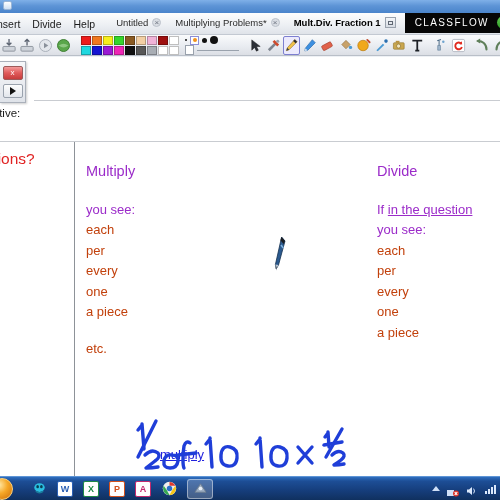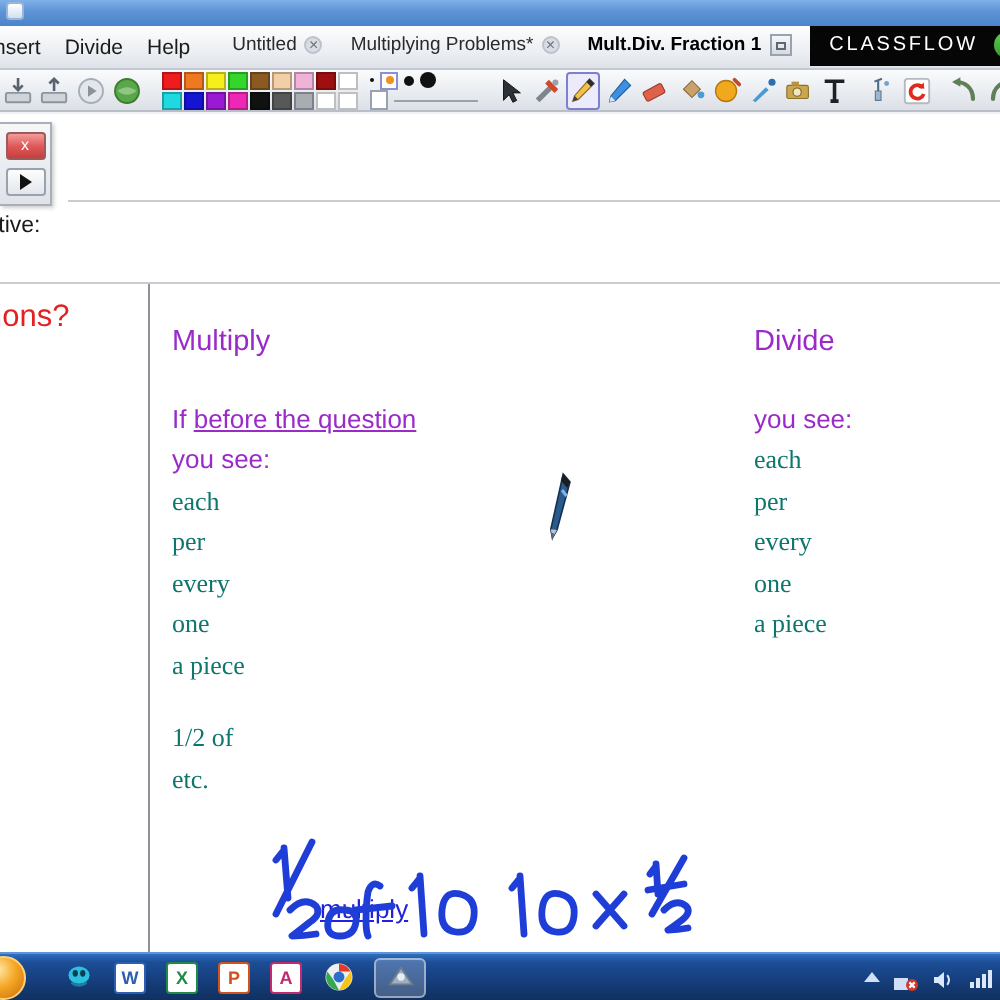--- a/index.html
+++ b/index.html
@@ -200,21 +200,21 @@
     position: absolute; top: 104px;
     font-size: 13px; line-height: 20.5px;
   }
   .col-left { left: 86px; }
   .col-right { left: 333px; margin-left: 44px; }
   .heading {
     color: #9b2bc9; font-size: 14.5px; margin-bottom: 18px; display: block;
   }
   .line-purple { color: #9b2bc9; display: block; }
   .underline-purple { text-decoration: underline; }
-  .line-blue { color: #0f766e; display: block; font-family: Liberation Serif, serif; }
+  .line-blue { color: #c2410c; display: block; }
   .gap { display: block; height: 16px; }
 
   .multiply-link {
     position: absolute; left: 160px; top: 390px;
     color: #2222dd; font-size: 13px; text-decoration: underline;
   }
 
   
   .ink {
     position: absolute; stroke: #1f3ed8; fill: none;
@@ -487,34 +487,33 @@
 
     <div class="objective-label">ective:</div>
     <div class="hr-under-obj"></div>
 
     <div class="questions-red">estions?</div>
 
     <div class="v-divider"></div>
 
     <div class="col col-left">
       <span class="heading">Multiply</span>
-      <span class="line-purple"><span>If </span><span class="underline-purple">before the question</span></span>
       <span class="line-purple">you see:</span>
       <span class="line-blue">each</span>
       <span class="line-blue">per</span>
       <span class="line-blue">every</span>
       <span class="line-blue">one</span>
       <span class="line-blue">a piece</span>
       <span class="gap"></span>
-      <span class="line-blue">1/2 of</span>
       <span class="line-blue">etc.</span>
     </div>
 
     <div class="col col-right">
       <span class="heading">Divide</span>
+      <span class="line-purple"><span>If </span><span class="underline-purple">in the question</span></span>
       <span class="line-purple">you see:</span>
       <span class="line-blue">each</span>
       <span class="line-blue">per</span>
       <span class="line-blue">every</span>
       <span class="line-blue">one</span>
       <span class="line-blue">a piece</span>
     </div>
 
     <div class="multiply-link">multiply</div>
 

